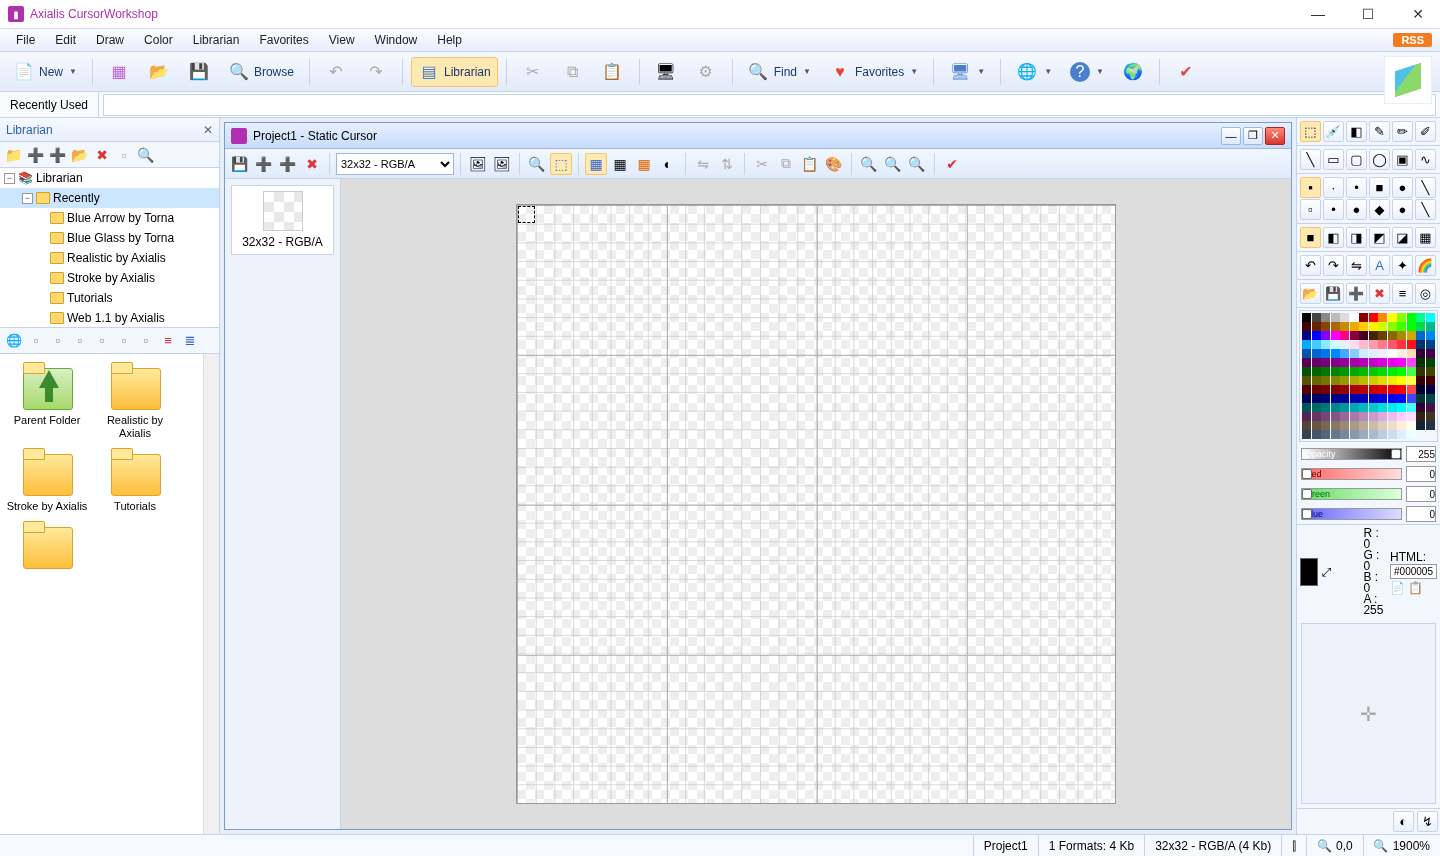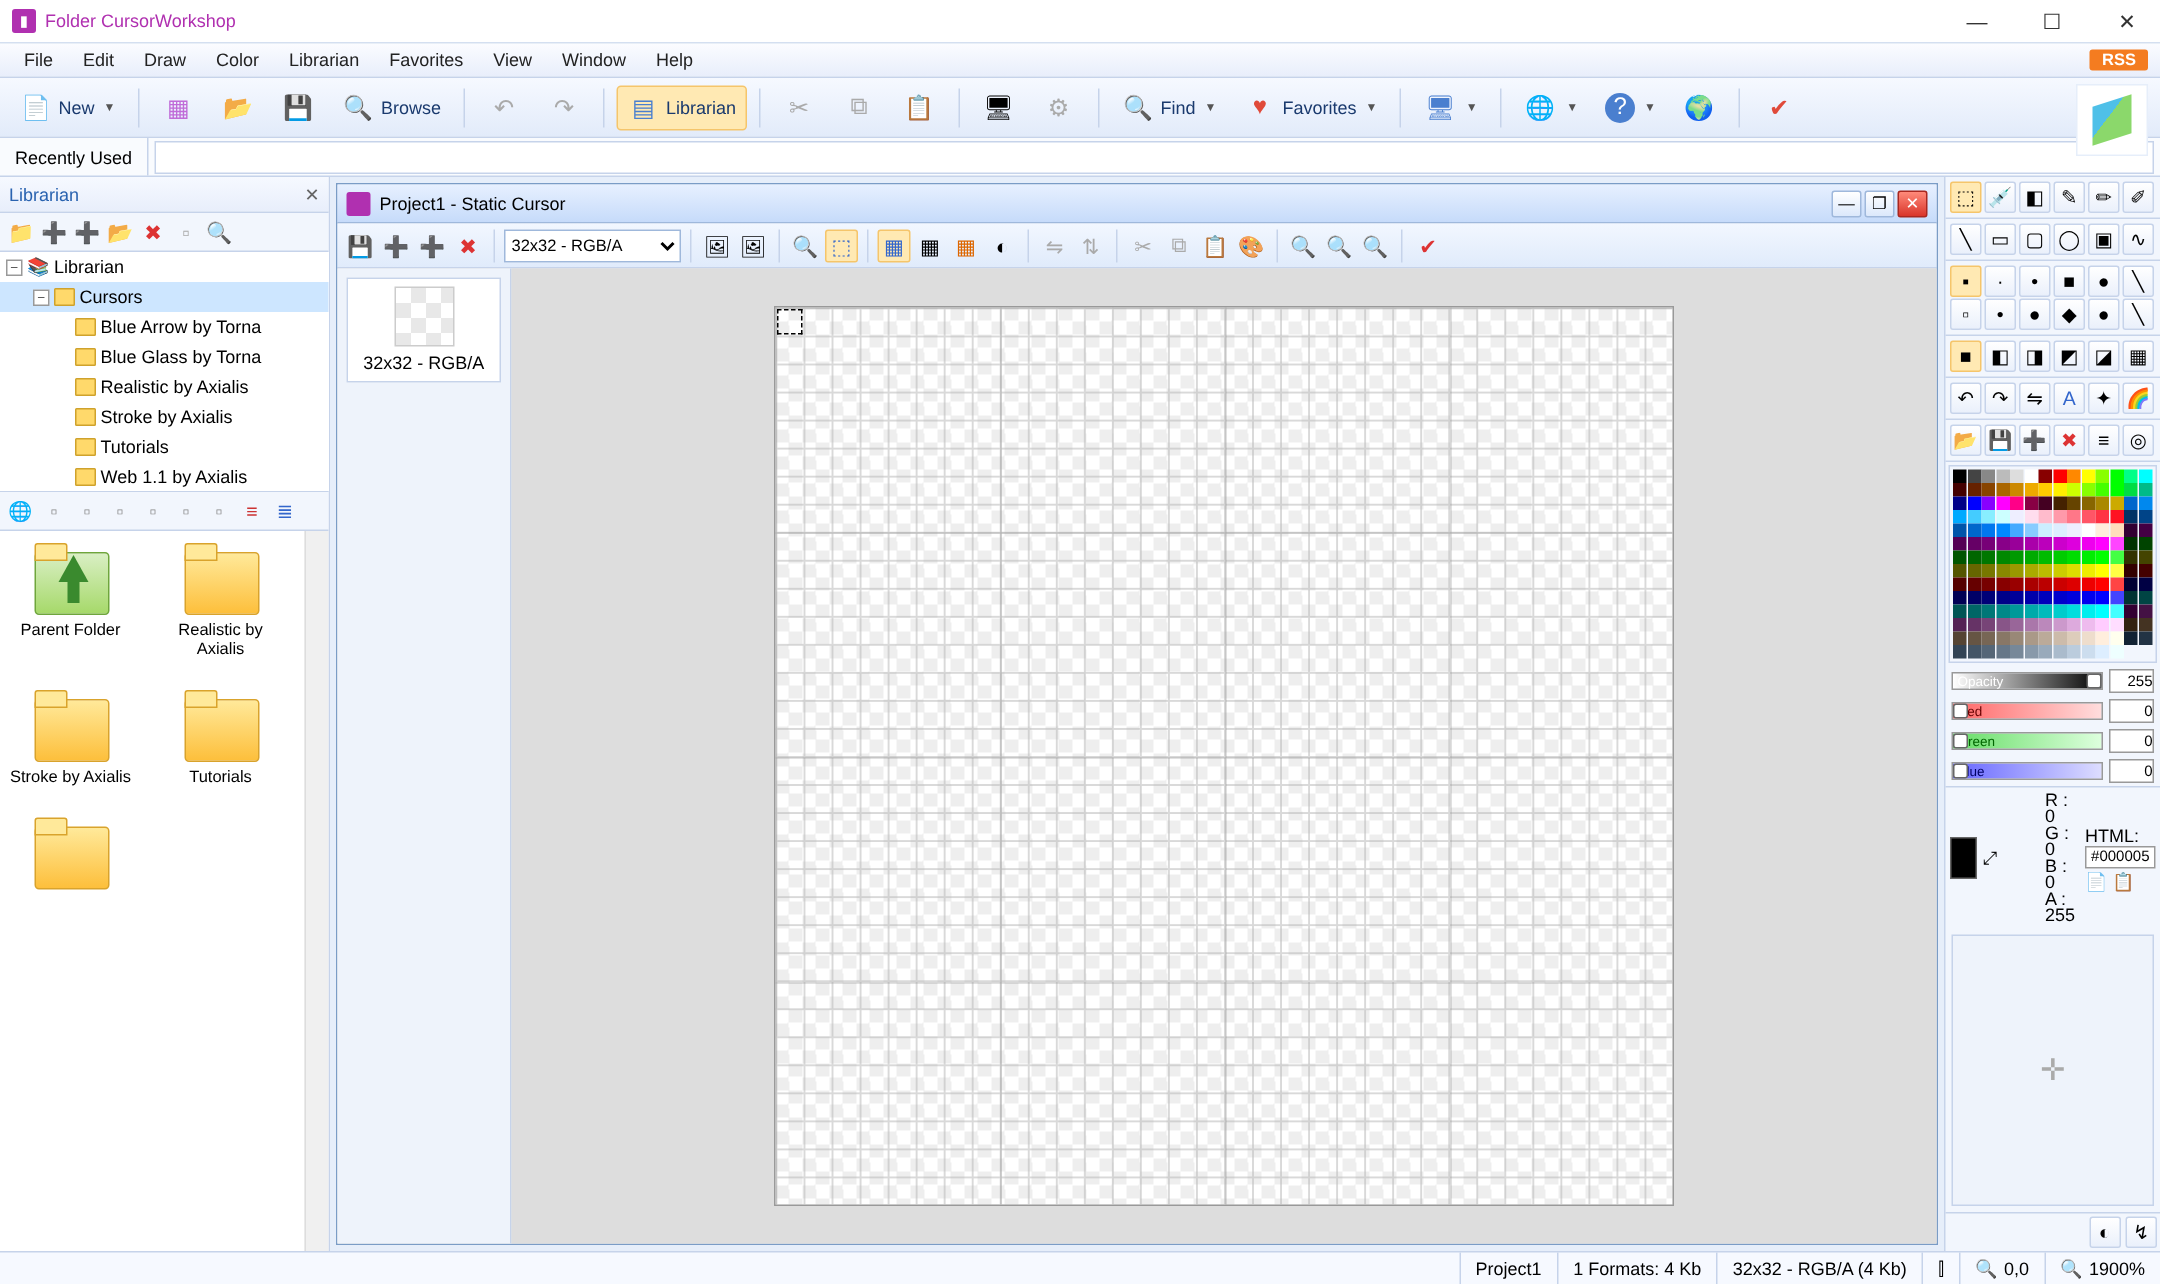--- a/index.html
+++ b/index.html
@@ -39,21 +39,21 @@
 .panelhead .xbtn { margin-left: auto; color: #666; font-size: 12px; }
 .libtoolbar { height: 26px; display: flex; align-items: center; gap: 2px; padding: 0 4px; background: #f2f6fd; border-bottom: 1px solid #c6d3ea; }
 .libtoolbar .sm { width: 20px; height: 20px; display:flex;align-items:center;justify-content:center;font-size:14px; }
 .tree { flex: 0 0 160px; overflow: auto; background: #fff; border-bottom: 1px solid #c6d3ea; position: relative;}
 .treeitem { display: flex; align-items: center; height: 20px; gap: 3px; }
 .treeitem .fld { width:14px;height:12px;background:#ffd96b;border:1px solid #cfa22c;border-radius:1px;display:inline-block;}
 .treeitem.selected { background: #cde6ff; }
 .treeexpand { width: 11px; height: 11px; border: 1px solid #999; display: inline-flex; align-items: center; justify-content: center; font-size: 9px; color: #555; background:#fff;}
 .filesbar { height: 26px; display:flex; align-items:center; gap:2px; padding:0 4px; background:#f2f6fd; border-bottom:1px solid #c6d3ea;}
 .filesbar .sm { width:20px;height:20px;display:flex;align-items:center;justify-content:center;font-size:13px;color:#888;}
-.filegrid { flex:1; overflow:auto; background:#fff; padding: 4px; display: flex; flex-wrap: wrap; align-content: flex-start; gap: 14px; }
+.filegrid { flex:1; overflow:auto; background:#fff; padding: 4px; display: flex; flex-wrap: wrap; align-content: flex-start; gap: 2px; }
 .fileitem { width: 86px; display:flex; flex-direction:column; align-items:center; text-align:center; padding:2px; }
 .folder-icon { width: 60px; height: 52px; position: relative; }
 .folder-icon::before { content:''; position:absolute; left:6px; top:8px; width:48px; height:40px; background: linear-gradient(#ffe99a,#fdbf3b); border-radius: 3px; border:1px solid #d9a32c;}
 .folder-icon::after { content:''; position:absolute; left:6px; top:2px; width:20px; height:10px; background:#ffe99a; border-radius:2px 2px 0 0; border:1px solid #d9a32c;}
 .folder-icon.up::before { background: linear-gradient(#d9efc4,#a6d96a); border-color:#6fa63c;}
 .folder-icon.up .arrow { position:absolute; left:22px; top:10px; width:0;height:0;border-left:10px solid transparent;border-right:10px solid transparent;border-bottom:18px solid #3a8a2e; }
 .folder-icon.up .stem { position:absolute; left:28px; top:26px; width:8px; height:16px; background:#3a8a2e;}
 .filelabel { font-size: 11px; line-height: 13px; margin-top: 2px; word-wrap: break-word; }
 .scrollbar-v{ width:16px; background:#f0f0f0; border-left:1px solid #ddd;}
 
@@ -106,21 +106,21 @@
 .statusbar .cell{padding:0 10px;border-left:1px solid #c6d3ea;height:100%;display:flex;align-items:center;gap:4px;}
 .statusbar .spacer{flex:1;}
 .logo-corner { position:absolute; right:8px; top:56px; width:48px; height:48px; background:#fff;border:1px solid #e6eefa;display:flex;align-items:center;justify-content:center;}
 .logo-corner::before{content:'';width:26px;height:26px;background:linear-gradient(135deg,#4fc0e8 40%,#8bd86b 40%);transform:skewY(-18deg);}
 </style>
 </head>
 <body>
 
 <div class="titlebar">
   <span class="icon">▮</span>
-  <span>Folder CursorWorkshop</span>
+  <span>Axialis CursorWorkshop</span>
   <div class="winbtns">
     <div class="winbtn">—</div>
     <div class="winbtn">☐</div>
     <div class="winbtn">✕</div>
   </div>
 </div>
 
 <div class="menubar">
   <span class="menuitem">File</span>
   <span class="menuitem">Edit</span>
@@ -241,21 +241,21 @@
     </div>
     <div class="tree">
       <div class="treeitem" style="padding-left:4px">
           <span class="treeexpand">−</span>
           <span>📚</span>
           <span>Librarian</span>
         </div>
       <div class="treeitem selected" style="padding-left:22px">
           <span class="treeexpand">−</span>
           <span class="fld"></span>
-          <span>Cursors</span>
+          <span>Recently</span>
         </div>
       <div class="treeitem" style="padding-left:50px">
           <span class="fld"></span>
           <span>Blue Arrow by Torna</span>
         </div>
       <div class="treeitem" style="padding-left:50px">
           <span class="fld"></span>
           <span>Blue Glass by Torna</span>
         </div>
       <div class="treeitem" style="padding-left:50px">

